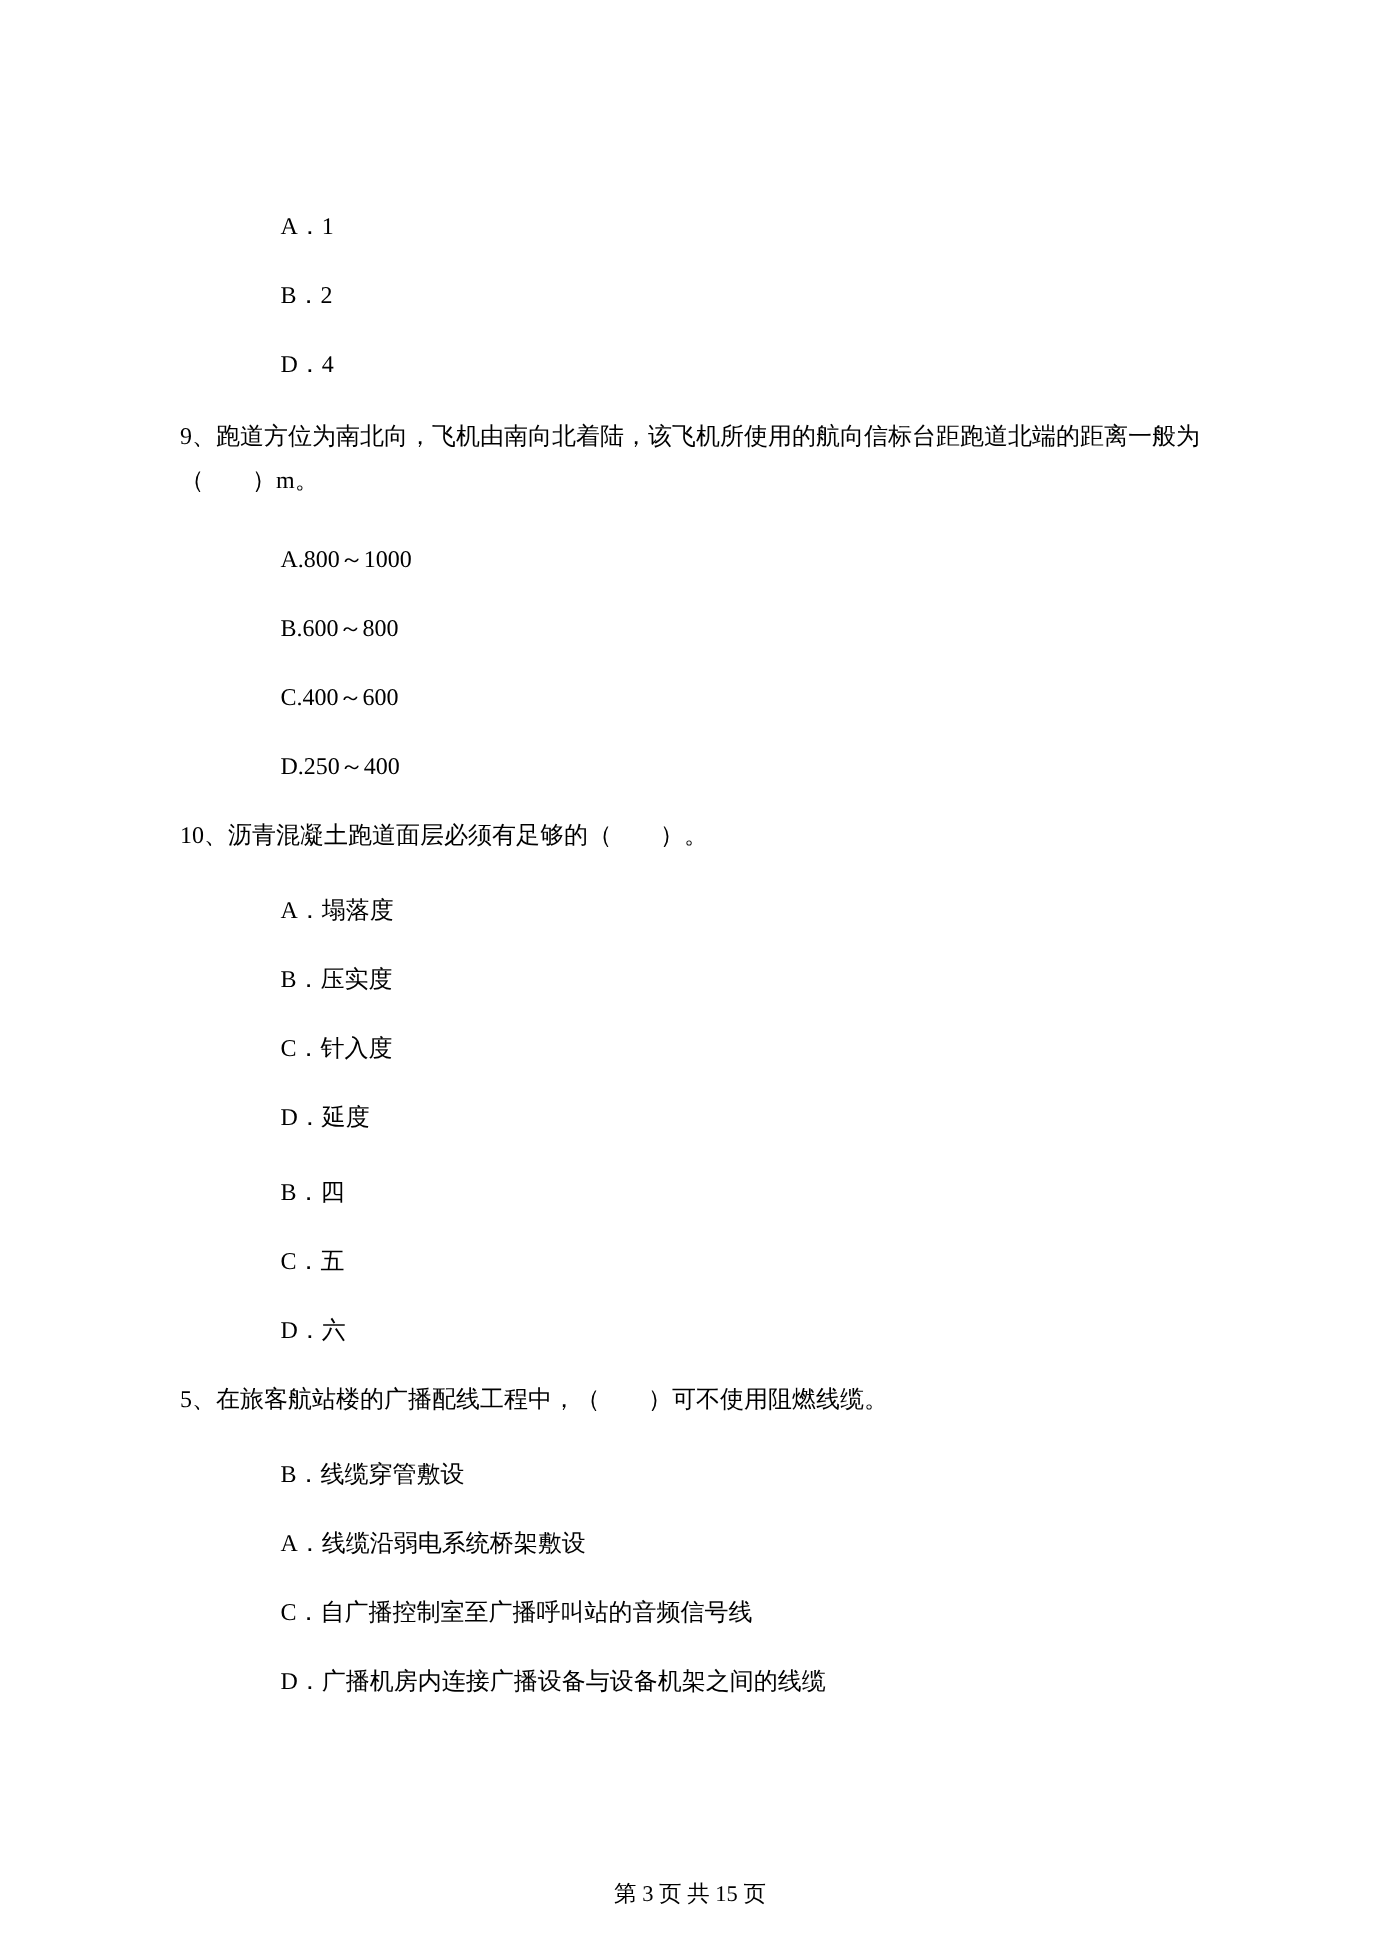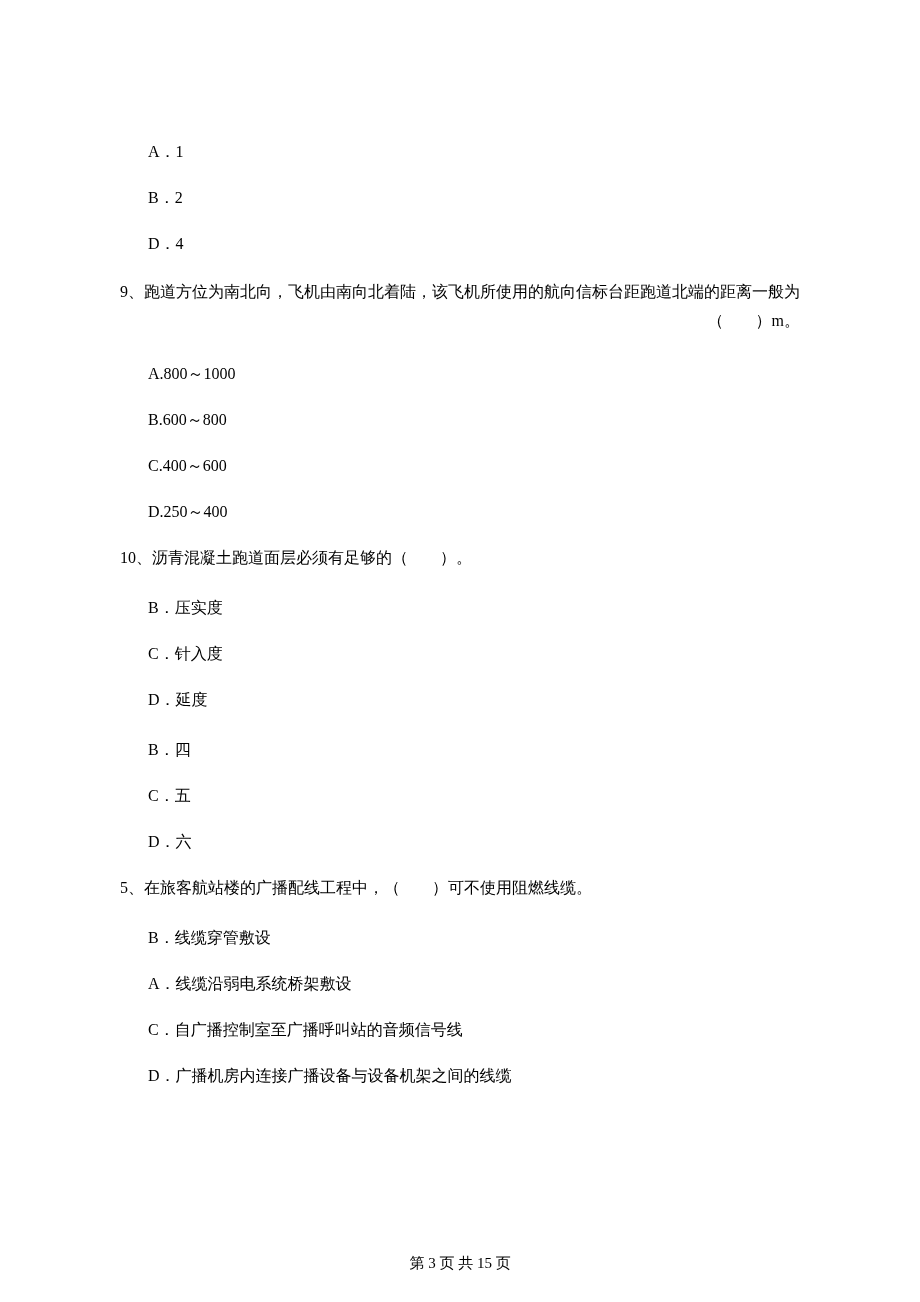--- a/index.html
+++ b/index.html
@@ -12,30 +12,29 @@
       width: 920px;
       line-height: 1.5;
     }
     .page {
       padding: 114px 120px 30px 120px;
       box-sizing: border-box;
       min-height: 1302px;
       position: relative;
     }
     .option {
-      margin-left: 28px;
+      margin-left: 67px;
       margin-bottom: 22px;
     }
     .question {
       margin-bottom: 26px;
       margin-top: 4px;
     }
     .question-line {
       line-height: 1.8;
-      text-align: right;
     }
     .option-block {
       margin-top: 26px;
     }
     .footer {
       text-align: center;
       font-size: 15px;
       position: absolute;
       bottom: 28px;
       left: 0;
@@ -57,20 +56,21 @@
   <div class="question question-line">9、跑道方位为南北向，飞机由南向北着陆，该飞机所使用的航向信标台距跑道北端的距离一般为（　　）m。</div>
   <div class="option-block">
     <div class="option">A.800～1000</div>
     <div class="option">B.600～800</div>
     <div class="option">C.400～600</div>
     <div class="option">D.250～400</div>
   </div>
 
   <div class="question">10、沥青混凝土跑道面层必须有足够的（　　）。</div>
   <div class="option-block">
+    <div class="option">A．塌落度</div>
     <div class="option">B．压实度</div>
     <div class="option">C．针入度</div>
     <div class="option">D．延度</div>
   </div>
 
   <div class="option-block">
     <div class="option">B．四</div>
     <div class="option">C．五</div>
     <div class="option">D．六</div>
   </div>

